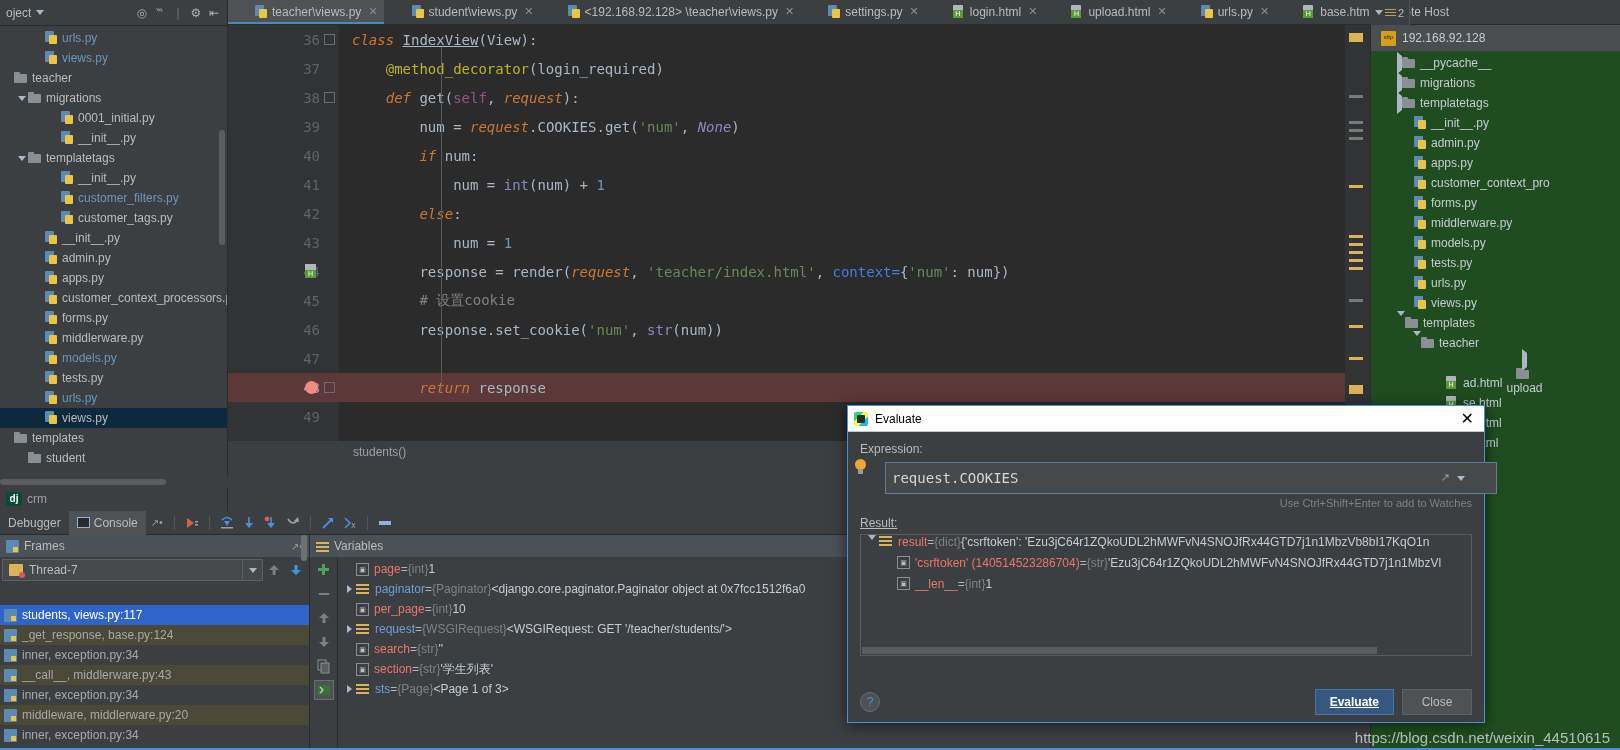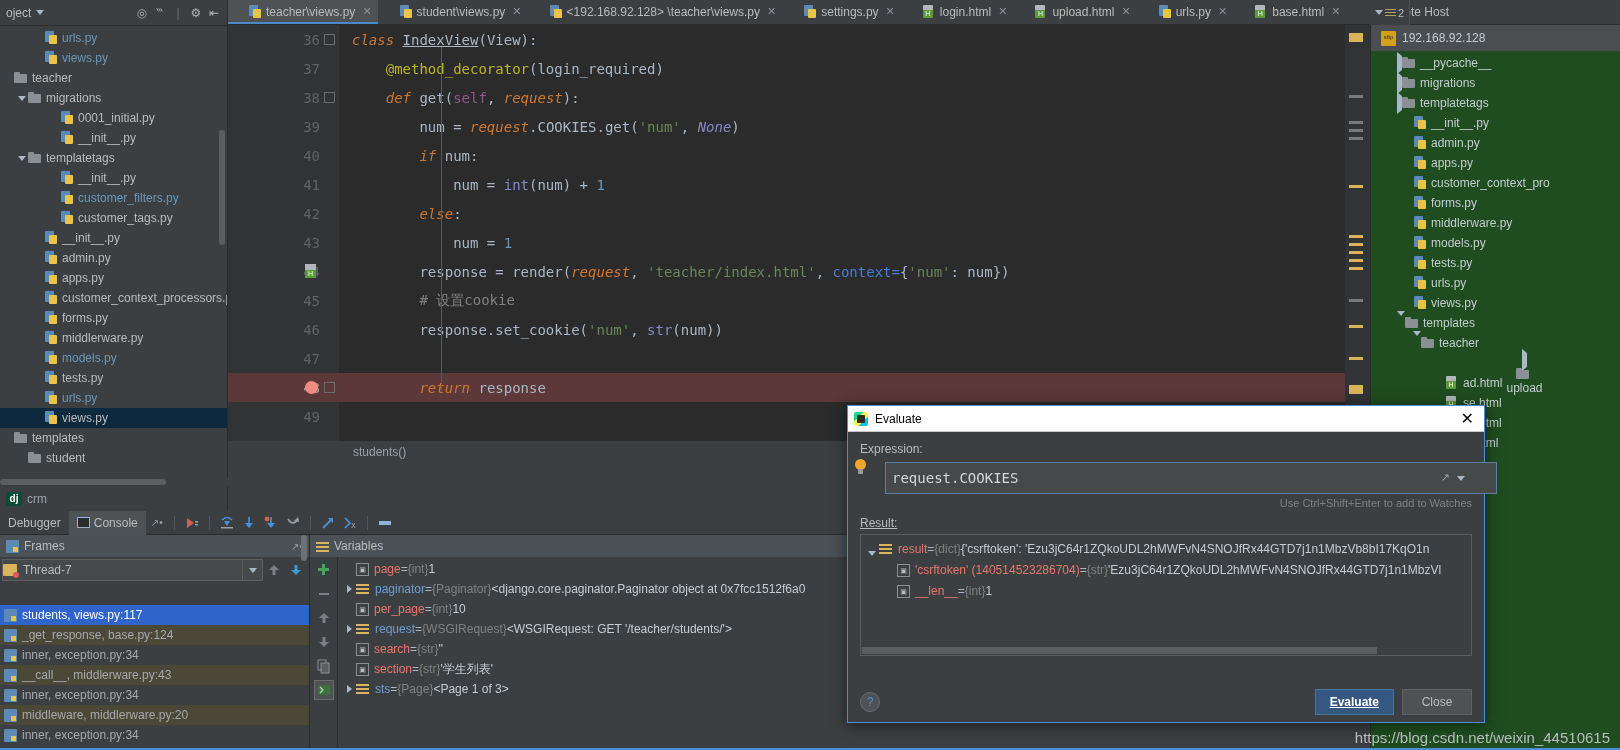--- a/index.html
+++ b/index.html
@@ -106,21 +106,21 @@
   }
   .dj-label { color: #9aa0a6; font-size: 12px; }
 
   
   .tabbar {
     position: absolute; left: 228px; top: 0; width: 1142px; height: 25px;
     background: #3c3f41; display: flex; align-items: flex-end;
     border-bottom: 1px solid #2b2b2b;
   }
   .tab {
-    height: 25px; display: flex; align-items: center; padding: 0 6px 0 20px;
+    height: 25px; display: flex; align-items: center; padding: 0 6px 0 26px;
     background: #4e5254; color: #bbbbbb; font-size: 12px; white-space: nowrap;
     border-right: 1px solid #3c3f41; position: relative; cursor: pointer;
   }
   .tab.inactive { background: #3c3f41; }
   .tab.active { background: #4e5254; }
   .tab.active::after {
     content:""; position:absolute; left:0; right:0; bottom:0; height:2px; background:#4a88c7;
   }
   .tab .ico { margin-right: 4px; }
   .tab .closex {
@@ -257,21 +257,21 @@
   .frames-ico::after{content:"";position:absolute;right:1px;bottom:1px;width:5px;height:5px;background:#e8c547;}
   .vars-ico { width:13px;height:13px;position:relative; }
   .vars-ico::before,.vars-ico::after{content:"";position:absolute;left:0;width:13px;height:2px;background:#d9b45b;}
   .vars-ico::before{top:2px; box-shadow:0 4px 0 #d9b45b;}
   .vars-ico::after{top:10px;}
   .thread-row {
     height:26px; display:flex; align-items:center; background:#3c3f41; padding:0 2px;
   }
   .thread-combo {
     flex:1; height:22px; background:#45494a; border:1px solid #5e6060; display:flex;
-    align-items:center; color:#bbbbbb; font-size:12px; gap:6px;
+    align-items:center; padding-left:6px; color:#bbbbbb; font-size:12px; gap:6px;
   }
   .thread-ico { width:14px;height:12px;background:#d9b45b;border-radius:1px;position:relative; }
   .thread-ico::after{content:"";position:absolute;right:-2px;bottom:-2px;width:6px;height:6px;border-radius:50%;background:#db5860;}
   .combo-arrow {
     width:20px; height:20px; display:flex;align-items:center;justify-content:center;
     border-left:1px solid #5e6060; margin-left:auto;
   }
   .frame-list { position:absolute; top:70px; left:0; right:0; bottom:0; overflow:hidden; }
   .frame-row {
     height:20px; display:flex; align-items:center; padding-left:4px; gap:5px;
@@ -349,21 +349,21 @@
   .hint {
     text-align:right; color:#808080; font-size:11px; margin-top:3px;
   }
   .result-label { color:#bbbbbb; font-size:12px; margin-top:7px; display:block; }
   .result-label u { text-decoration: underline; }
   .result-box {
     margin-top:4px; height:122px; background:#3c3f41; border:1px solid #5a5d5f;
     position:relative; overflow:hidden;
   }
   .res-row {
-    height:21px; display:flex; align-items:flex-end; white-space:nowrap; font-size:12px;
+    height:21px; display:flex; align-items:flex-start; white-space:nowrap; font-size:12px;
     padding-left:4px;
   }
   .res-hscroll { position:absolute; left:1px; bottom:1px; height:7px; right:1px; }
   .res-hscroll .thumb { position:absolute; left:0; top:0; height:7px; width:515px; background:#5b5e60;}
   .dlg-footer {
     position:absolute; left:0; right:0; bottom:0; height:44px; display:flex;
     align-items:center; padding:0 12px;
   }
   .help-btn {
     width:20px;height:20px;border-radius:50%;background:#4e5254;border:1px solid #6a6d6f;

